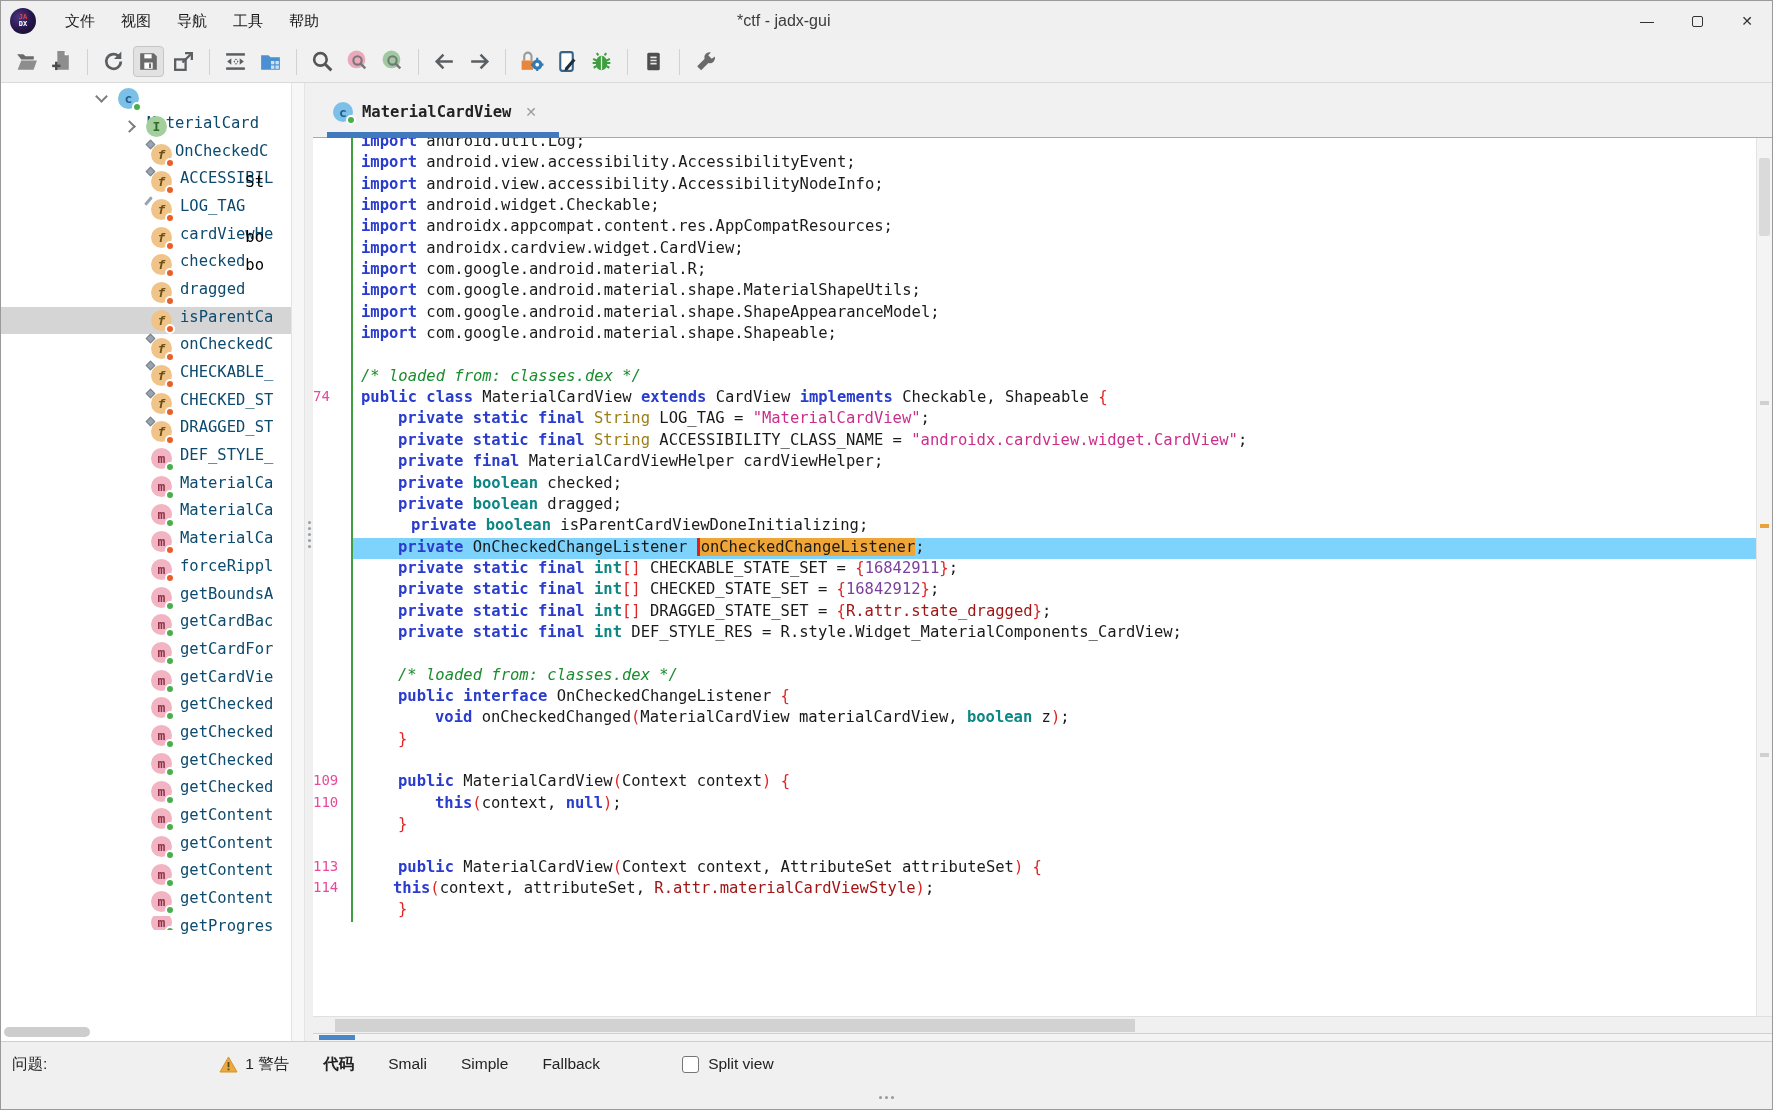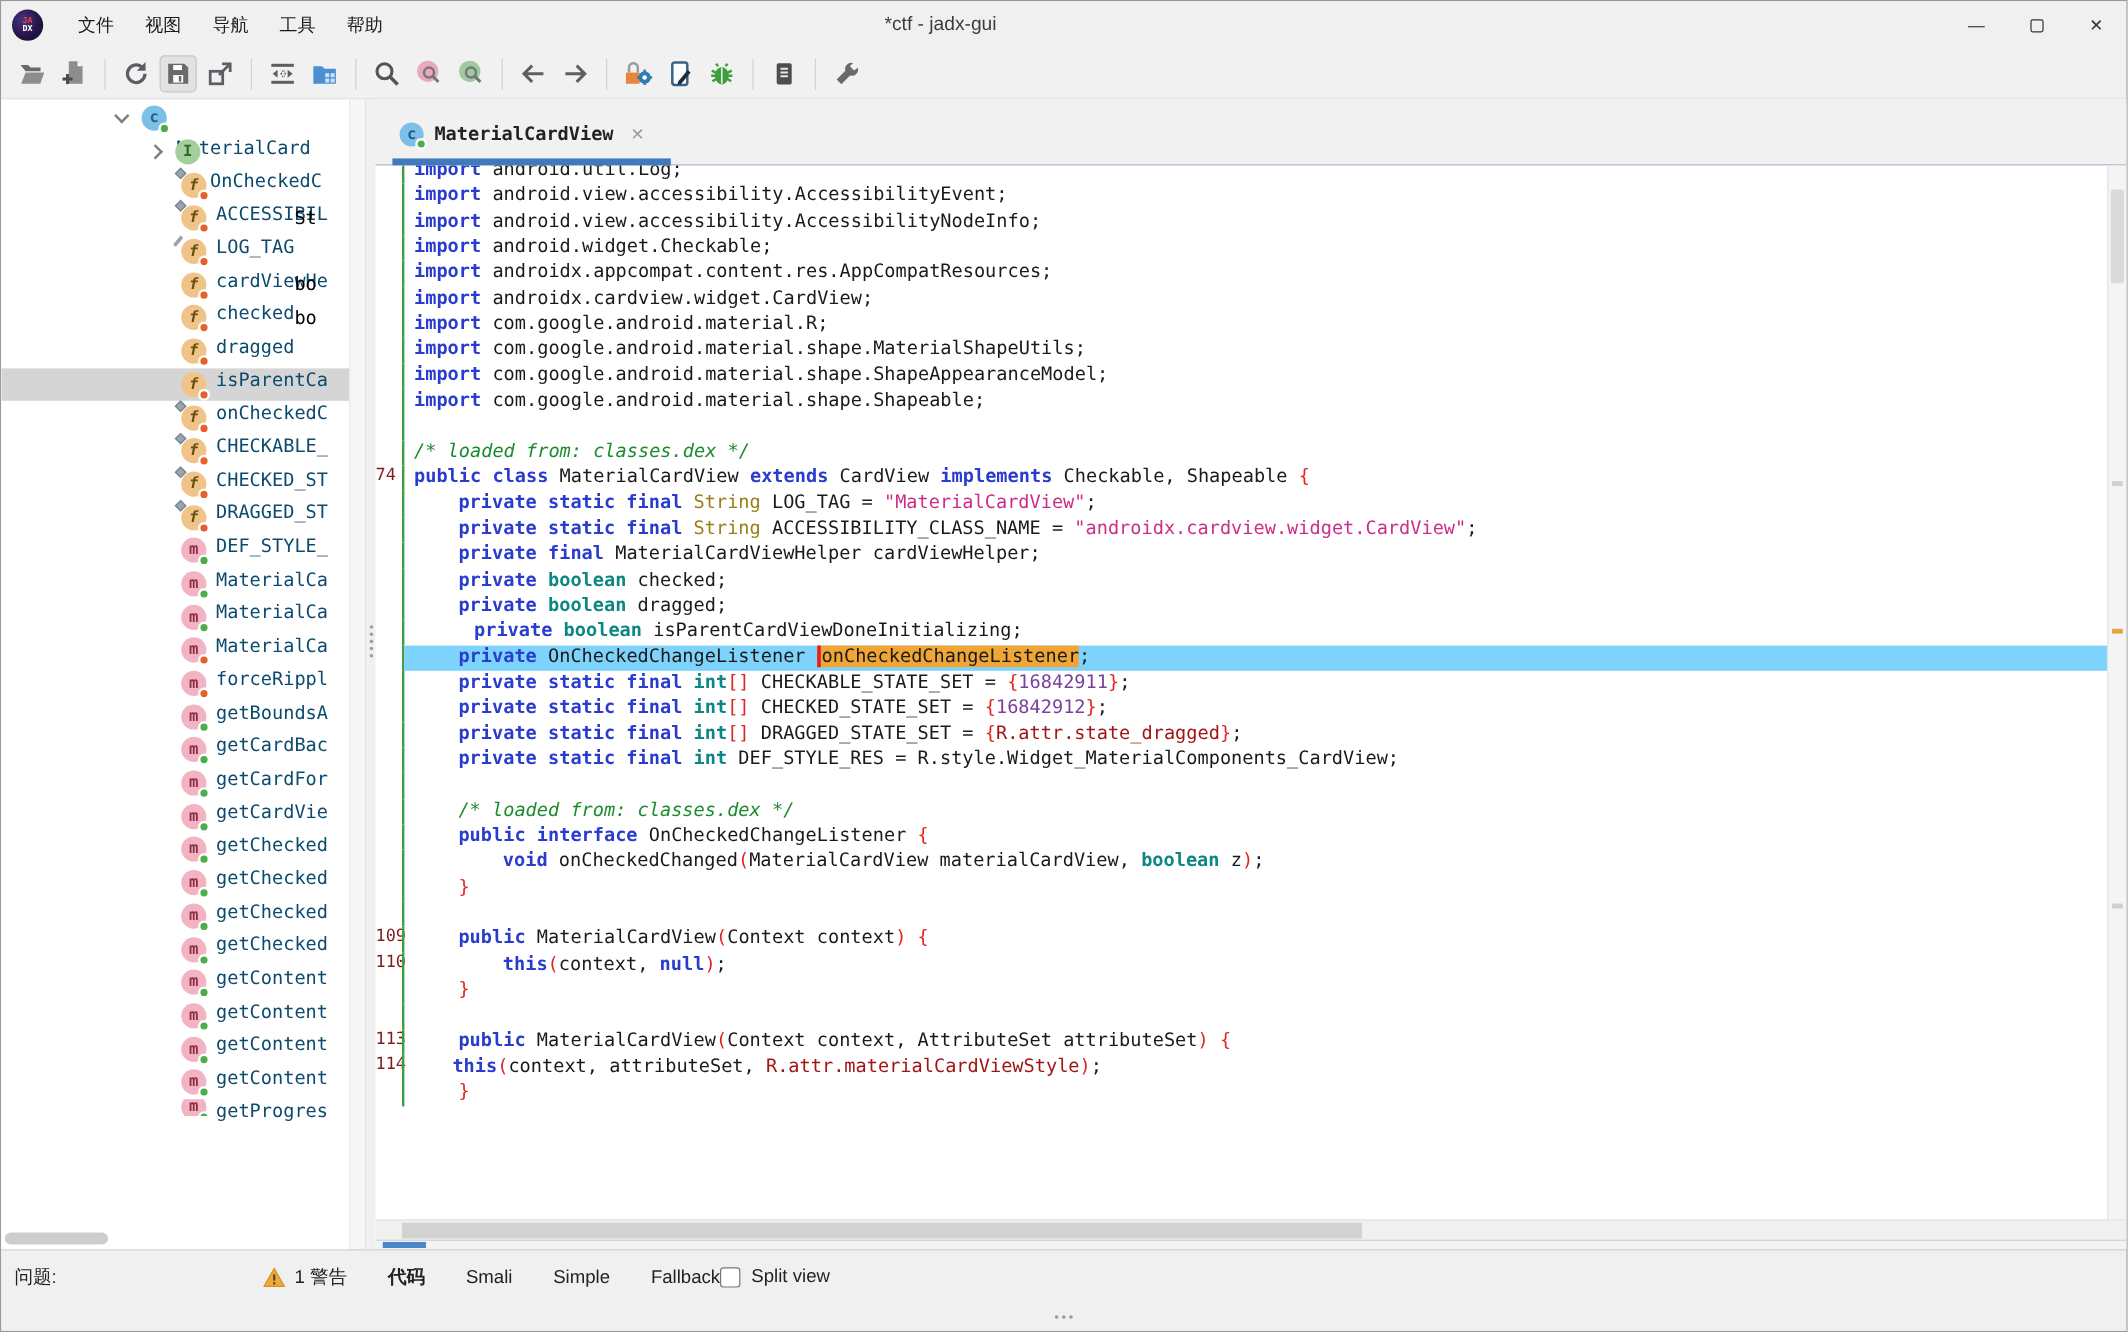--- a/index.html
+++ b/index.html
@@ -64,21 +64,21 @@
   .tabstrip{height:55px;flex:none;background:#f1f1f1;position:relative;border-bottom:1px solid #93aec8;}
   .tab{position:absolute;left:14px;top:9px;height:40px;display:flex;align-items:center;padding:0 6px;}
   .tab .nicon{width:20px;height:20px;margin-right:9px;}
   .tab-label{font:bold 15.5px "DejaVu Sans Mono",monospace;color:#222;}
   .tab-close{margin-left:14px;color:#9a9a9a;font-size:14px;}
   .tab-indicator{position:absolute;left:14px;bottom:-1px;width:232px;height:6px;background:#4179bd;}
   .editor-wrap{flex:1;position:relative;min-height:0;overflow:hidden;background:#fff;}
   .codearea{position:absolute;top:0;left:0;right:16px;bottom:0;overflow:hidden;}
   .crow{display:flex;height:21.35px;line-height:21.35px;font:15.5px "DejaVu Sans Mono",monospace;white-space:pre;}
   .crow:first-child{margin-top:-6px;}
-  .gut{width:22px;flex:none;padding-right:8px;color:#7f1d1d;font-size:14px;}
+  .gut{width:38px;flex:none;padding-right:8px;color:#ec4899;font-size:14px;}
   .gsep{width:2px;flex:none;background:#3f9e3f;}
   .cbody{flex:1;padding-left:8px;}
   .crow.hl .cbody{background:#7dd3fc;}
   .tk-kw{color:#2a3ccd;font-weight:bold;}
   .tk-typ{color:#9c7e18;}
   .tk-prim{color:#0d8784;font-weight:bold;}
   .tk-str{color:#cb2e8a;}
   .tk-num{color:#7a3f9d;}
   .tk-red{color:#e02525;}
   .tk-ref{color:#a21515;}
@@ -96,21 +96,21 @@
   .hthumb{margin-left:22px;width:800px;height:13px;background:#d2d2d2;}
   .accent-strip{height:8px;flex:none;background:#f3f3f3;border-top:1px solid #c6d3e2;display:flex;align-items:center;}
   .blue-seg{width:36px;height:5px;background:#4a86c8;margin-left:6px;}
   
   .statusbar{height:45px;flex:none;border-top:1px solid #cfcfcf;background:#f0f0f0;
     display:flex;align-items:center;font-size:15.5px;color:#222;}
   .sb-problems{margin-left:11px;}
   .sb-warn{margin-left:172px;display:flex;align-items:center;gap:7px;}
   .sb-warn svg{display:block;}
   .sb-view{margin-left:34px;}
-  .sb-split{display:flex;align-items:center;}
+  .sb-split{margin-left:82px;display:flex;align-items:center;}
   .cbox{width:17px;height:17px;border:1.6px solid #767676;border-radius:3px;background:#fff;}
   .cbox-label{margin-left:9px;}
   .bottomstrip{height:23px;flex:none;background:#f0f0f0;display:flex;align-items:center;justify-content:center;}
   .grip{width:3px;height:3px;border-radius:50%;background:#999;box-shadow:6px 0 0 #999,12px 0 0 #999;margin-right:12px;}
 </style>
 </head>
 <body>
 
 <div class="window">
 

